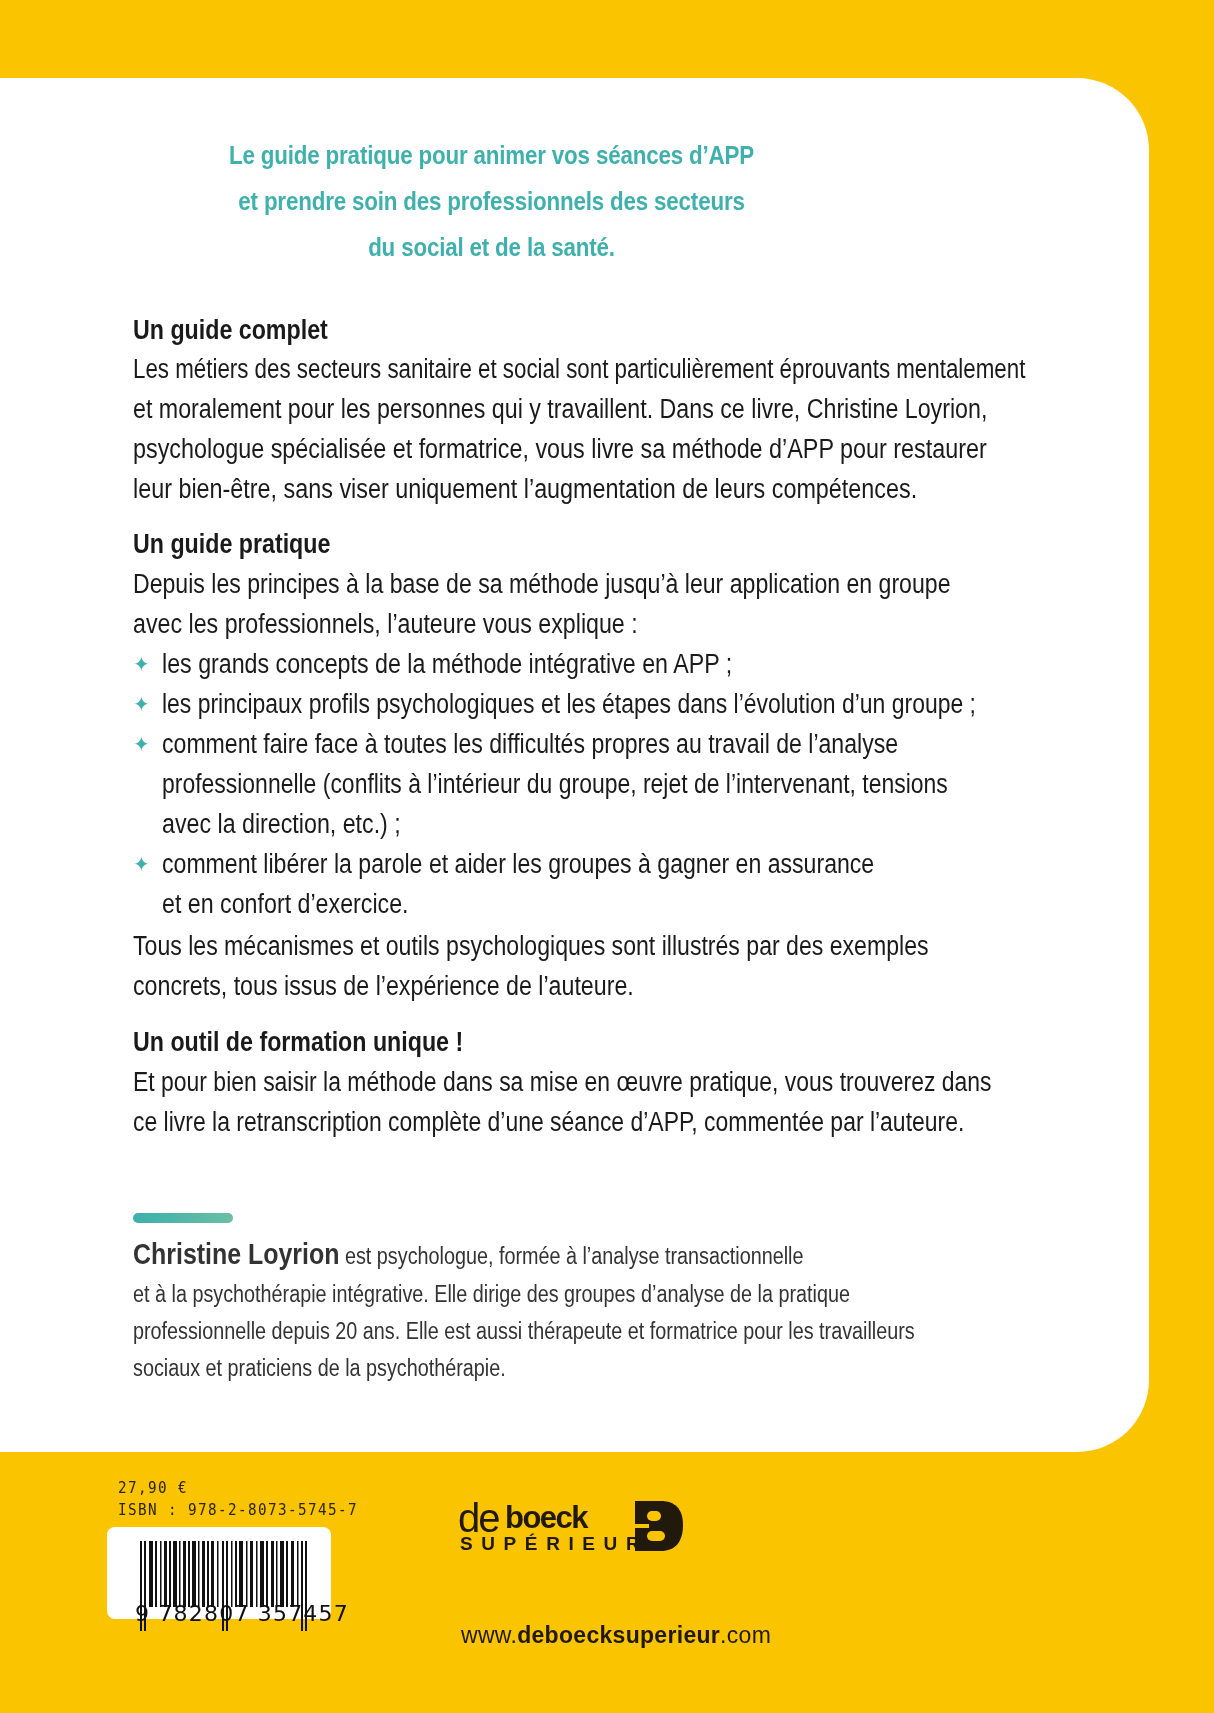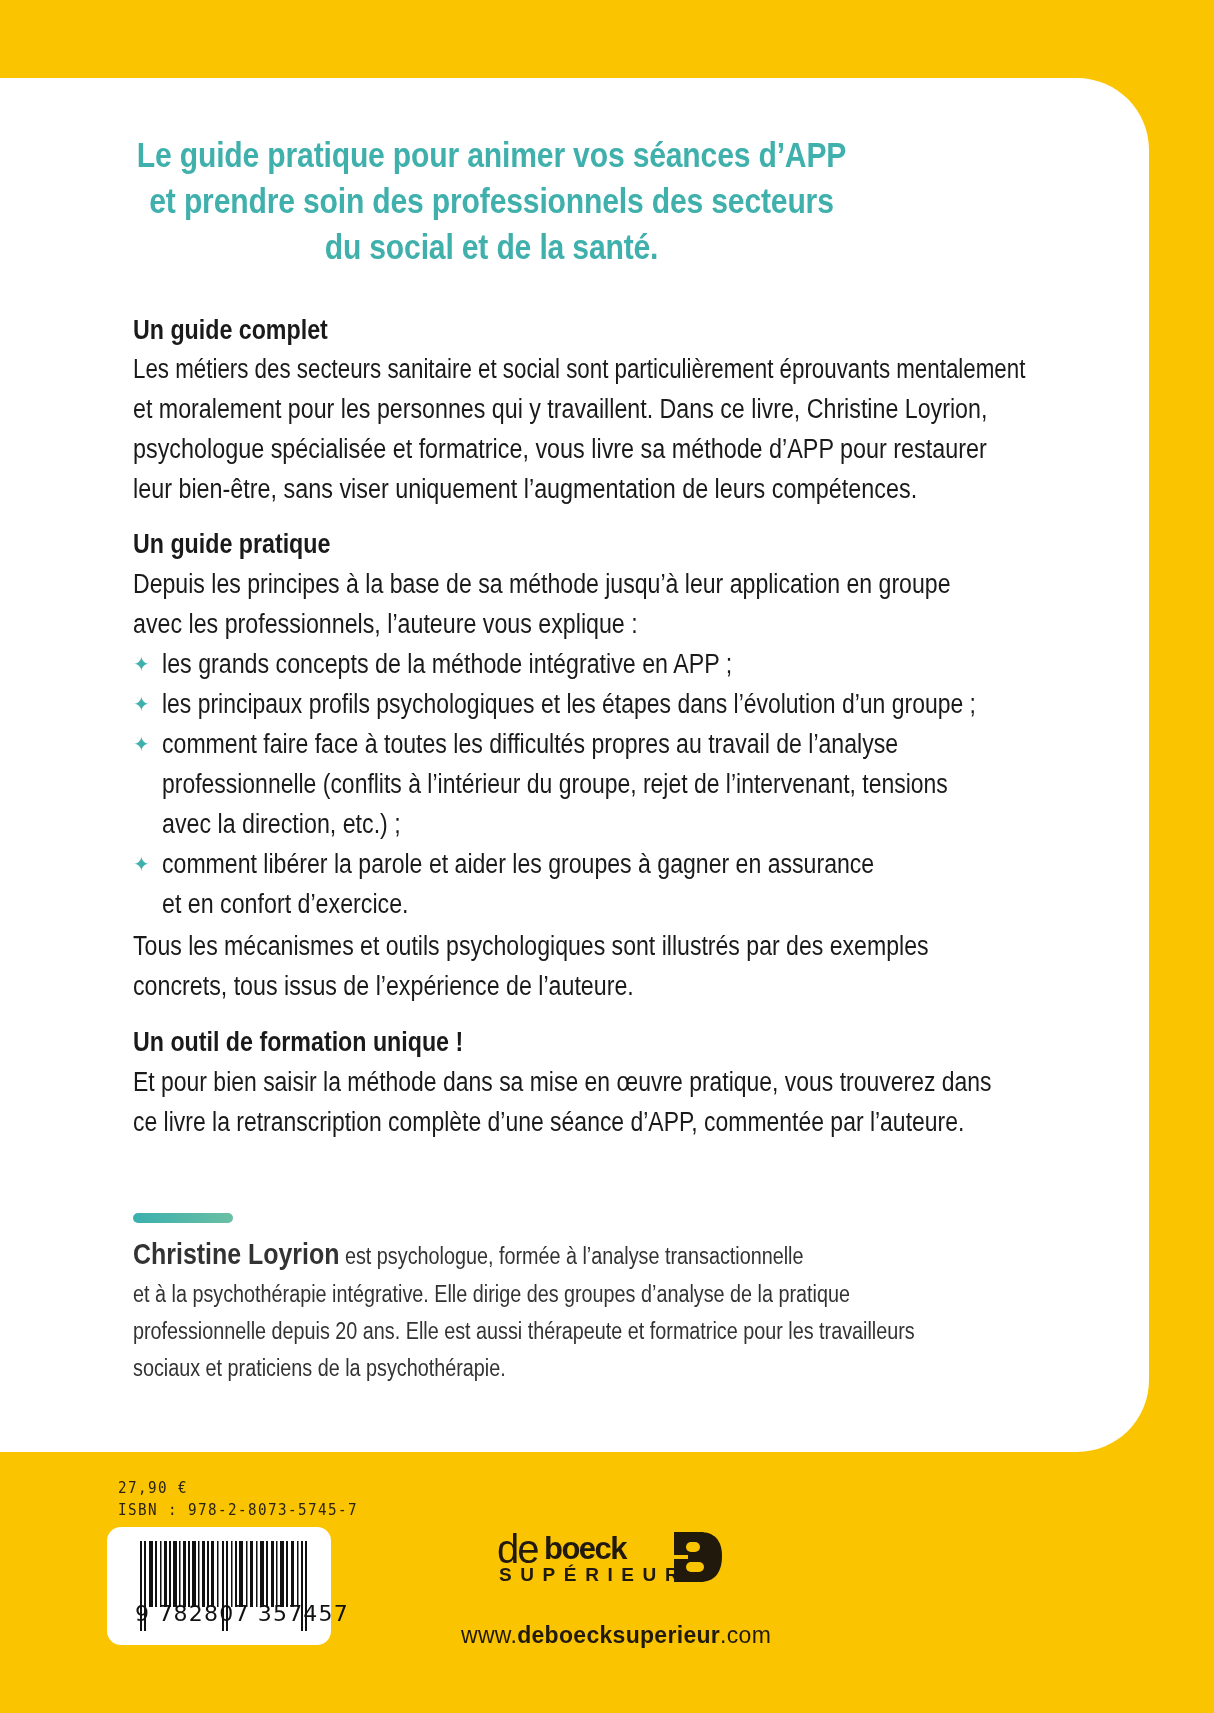--- a/index.html
+++ b/index.html
@@ -22,21 +22,21 @@
       border-bottom-right-radius: 72px;
     }
     .tagline {
       position: absolute;
       left: 0;
       width: 983px;
       top: 132px;
       text-align: center;
       color: #40B0AC;
       font-weight: bold;
-      font-size: 35px;
+      font-size: 26px;
       line-height: 46px;
       letter-spacing: -0.2px;
     }
     .tagline .line { display: block; transform: scaleX(0.86); transform-origin: 50% 50%; }
     .line {
       white-space: nowrap;
     }
     .txt {
       position: absolute;
       left: 133px;
@@ -92,46 +92,45 @@
       transform-origin: 0 50%;
       transform: scaleX(0.95);
     }
     .price { top: 1479px; }
     .isbn { top: 1501px; }
     .barcode-box {
       position: absolute;
       left: 107px;
       top: 1527px;
       width: 224px;
-      height: 118px;
+      height: 92px;
       background: #ffffff;
-      border-radius: 14px;
+      border-radius: 8px;
     }
     .barcode-svg {
       position: absolute;
       left: 33px;
       top: 14px;
     }
     .barcode-digits {
       position: absolute;
       left: 28px;
       top: 74px;
       font-family: "DejaVu Sans", sans-serif;
       font-size: 22px;
       color: #111;
       letter-spacing: 1.2px;
       white-space: nowrap;
     }
     .logo {
       position: absolute;
       left: 458px;
-      top: 1529px;
+      top: 1498px;
       height: 56px;
       width: 240px;
-      margin-left: 39px;
     }
     .logo-de {
       position: absolute;
       left: 0;
       top: 0;
       font-family: "Liberation Sans", sans-serif;
       font-weight: normal;
       font-size: 40px;
       letter-spacing: -2px;
       color: #211a0c;

